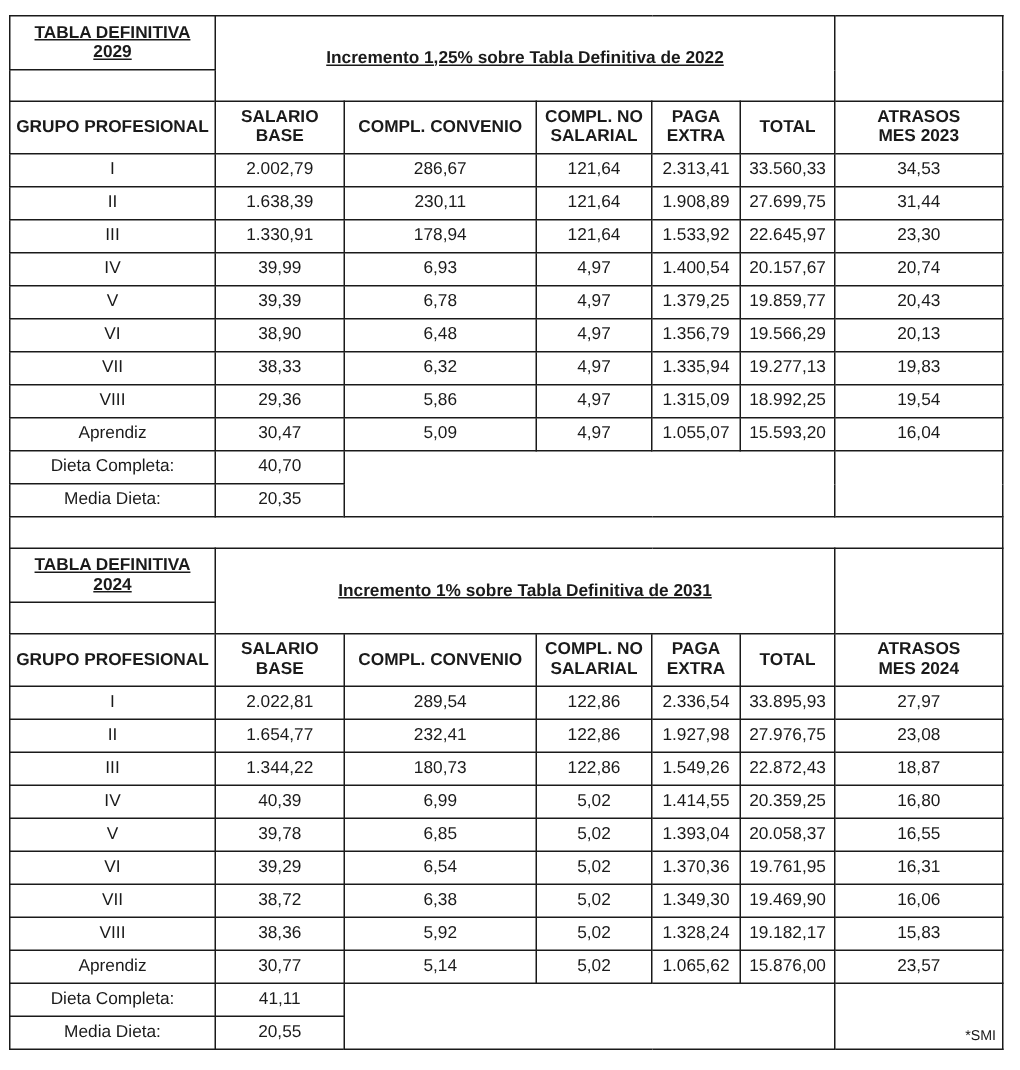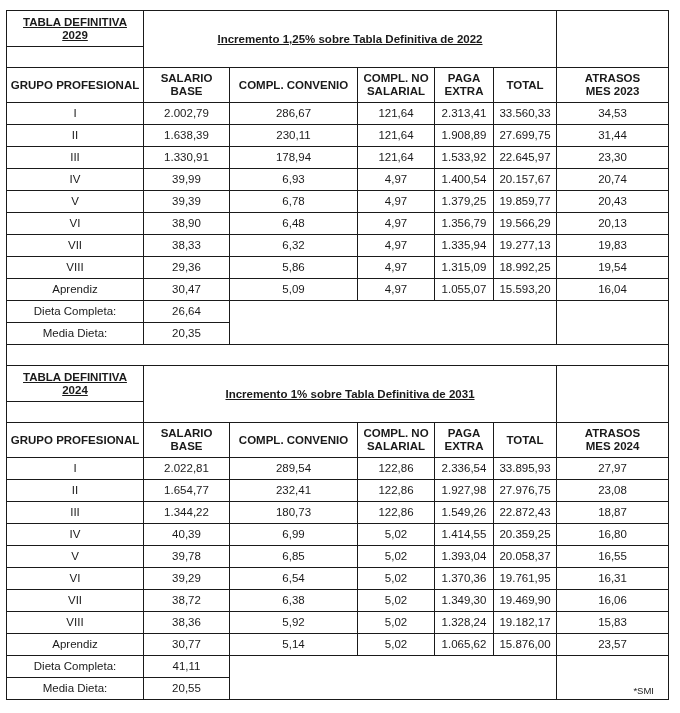--- a/index.html
+++ b/index.html
@@ -8,21 +8,21 @@
   .wrap { position:absolute; left:6px; top:10px; width:662px; }
   table { border-collapse:collapse; table-layout:fixed; width:662px; }
   td { border:1.5px solid #1a1a1a; padding:0; text-align:center; vertical-align:middle;
        font-size:11.5px; line-height:13px; overflow:hidden; white-space:nowrap; }
   td.b { font-weight:bold; font-size:11.5px; }
   tr.r22 td { height:21px; }
   tr.hdr td { height:34px; }
   tr.t1 td { height:35px;text-decoration:underline; }
   tr.t2 td { height:20px; }
   tr.spacer td { height:20px; }
-  .smi { position:absolute; right:14px; bottom:2px; font-size:9.5px; }
+  .smi { position:absolute; right:4px; bottom:2px; font-size:9.5px; }
   td.rel { position:relative; }
 </style>
 </head>
 <body>
 
 <div class="wrap">
 <table>
   <colgroup>
     <col style="width:137px">
         <col style="width:86px">
@@ -126,21 +126,21 @@
           <td><span>Aprendiz</span></td>
           <td><span>30,47</span></td>
           <td><span>5,09</span></td>
           <td><span>4,97</span></td>
           <td><span>1.055,07</span></td>
           <td><span>15.593,20</span></td>
           <td><span>16,04</span></td>
         </tr>
         <tr class="r22">
           <td><span>Dieta Completa:</span></td>
-          <td><span>26,64</span></td>
+          <td><span>40,70</span></td>
           <td colspan="4" rowspan="2"></td>
           <td class="rel" rowspan="2"></td>
         </tr>
         <tr class="r22">
           <td><span>Media Dieta:</span></td>
           <td><span>20,35</span></td>
         </tr>
         <tr class="spacer">
           <td colspan="7"></td>
         </tr>

